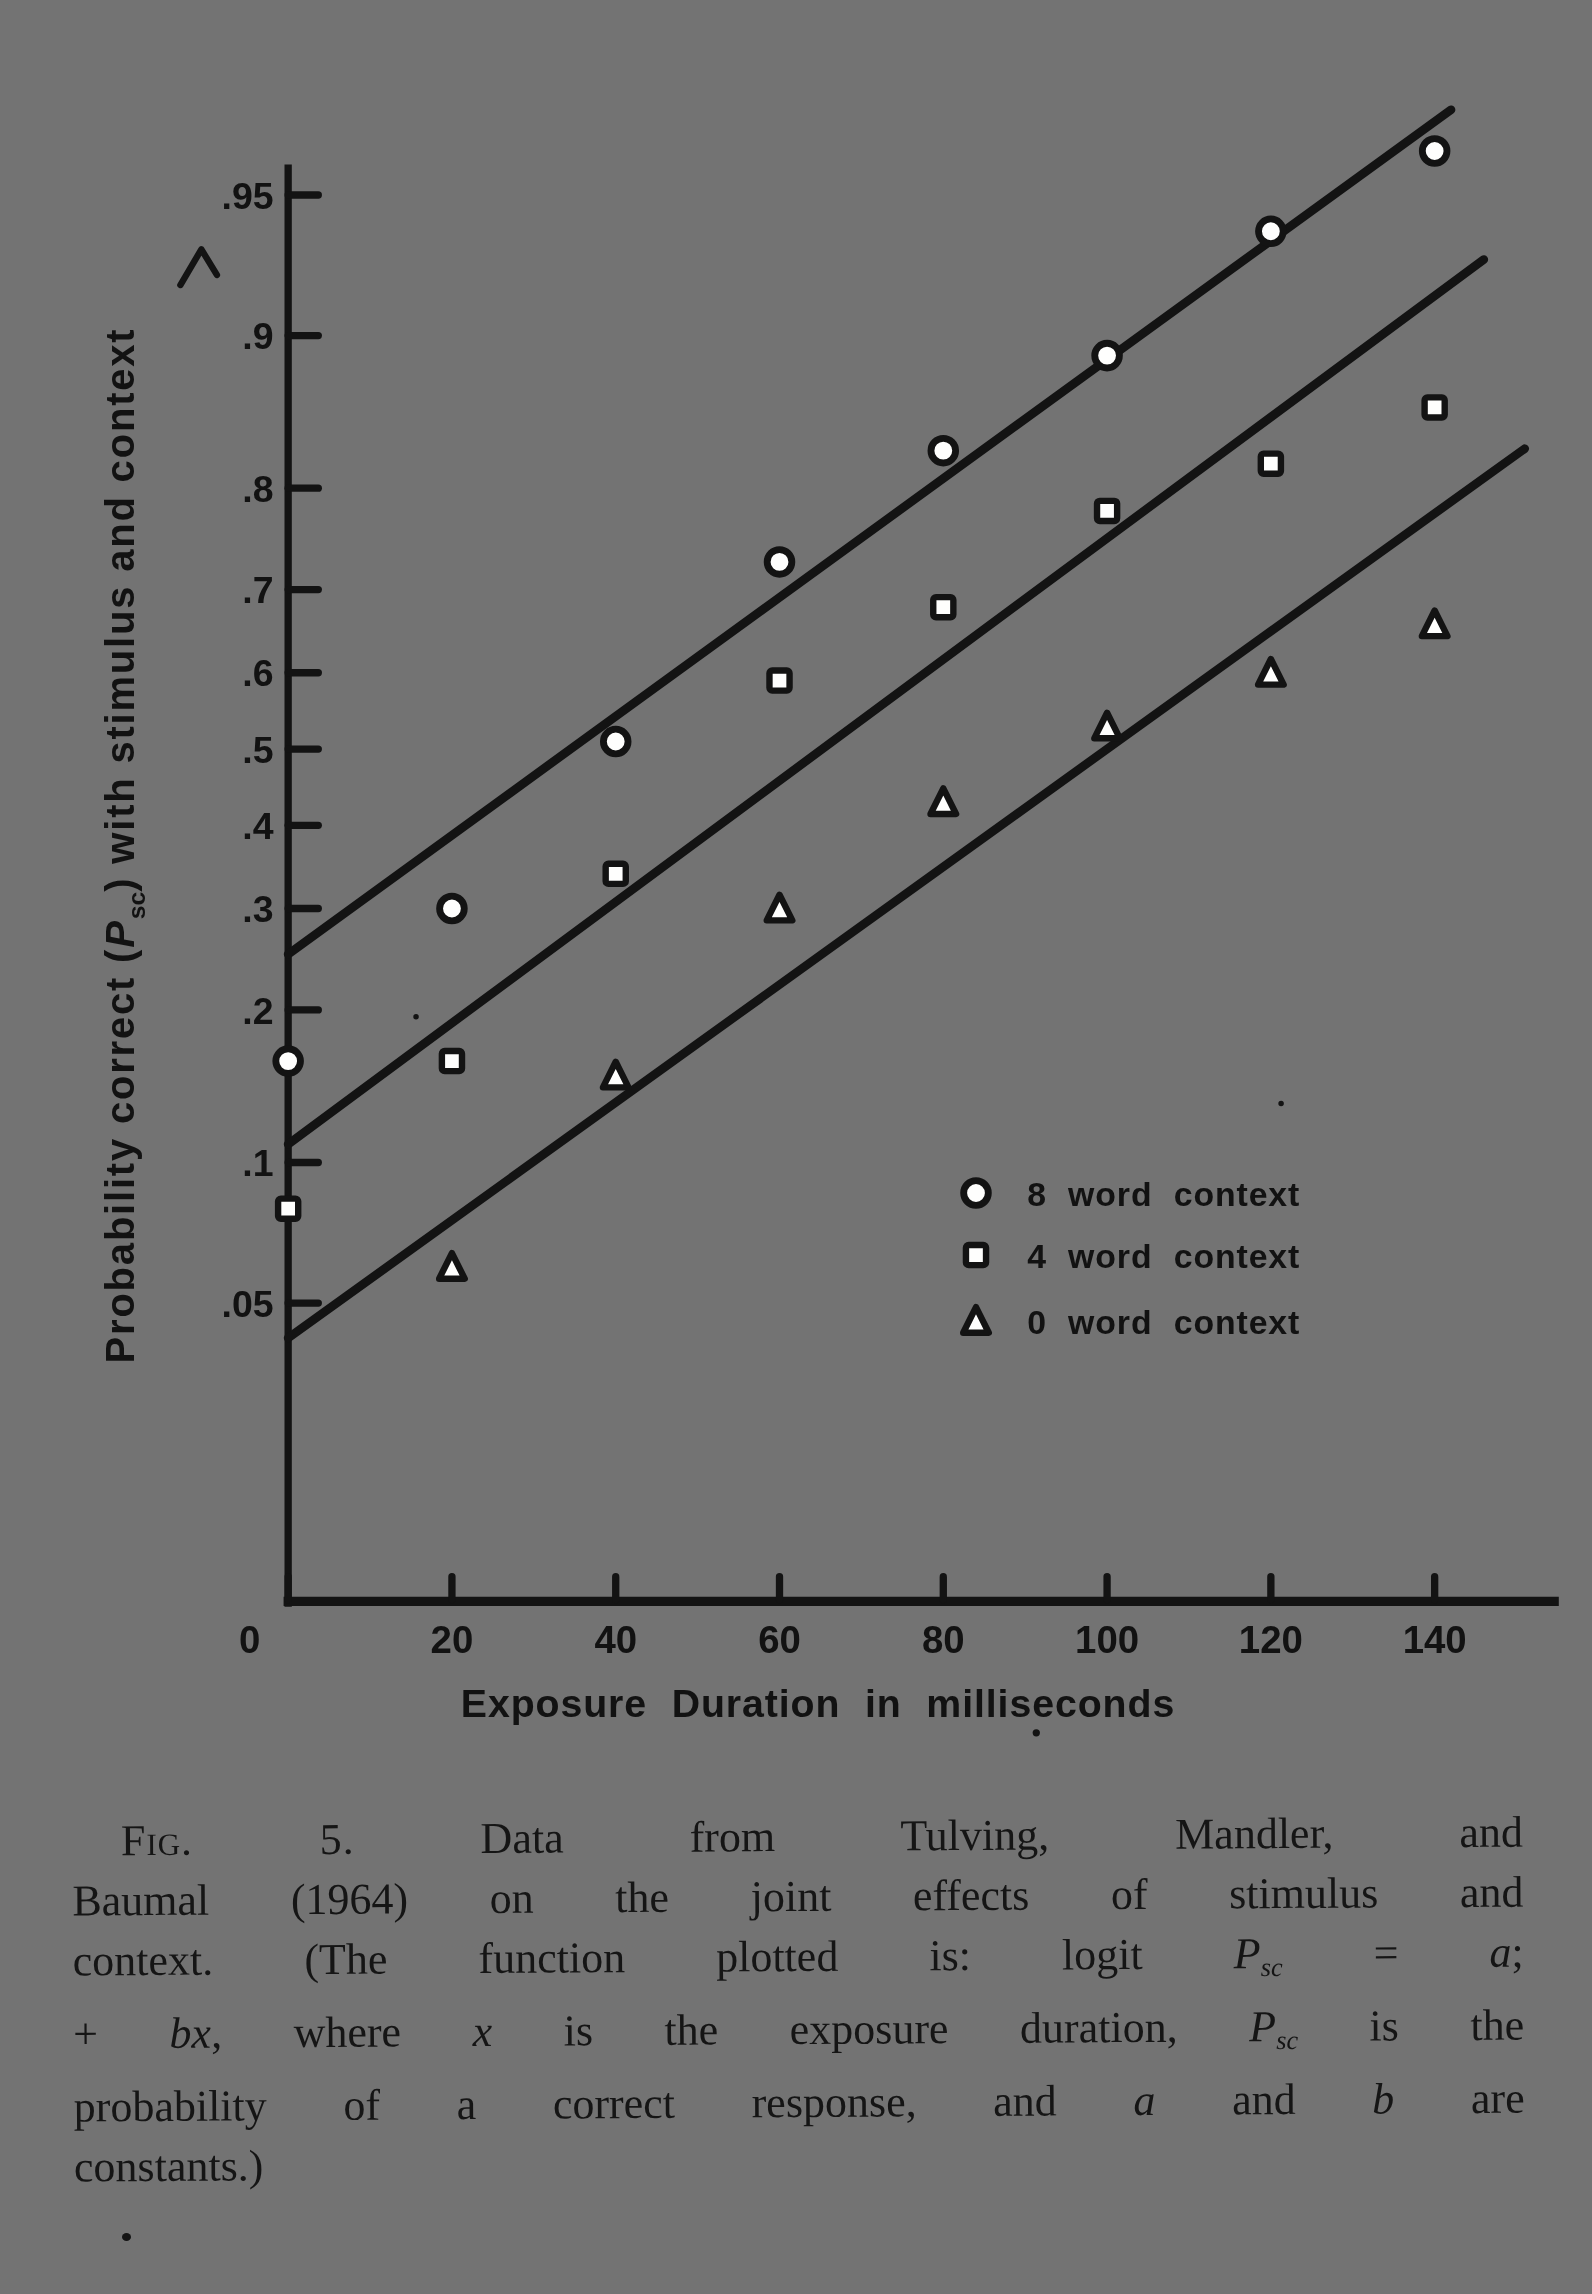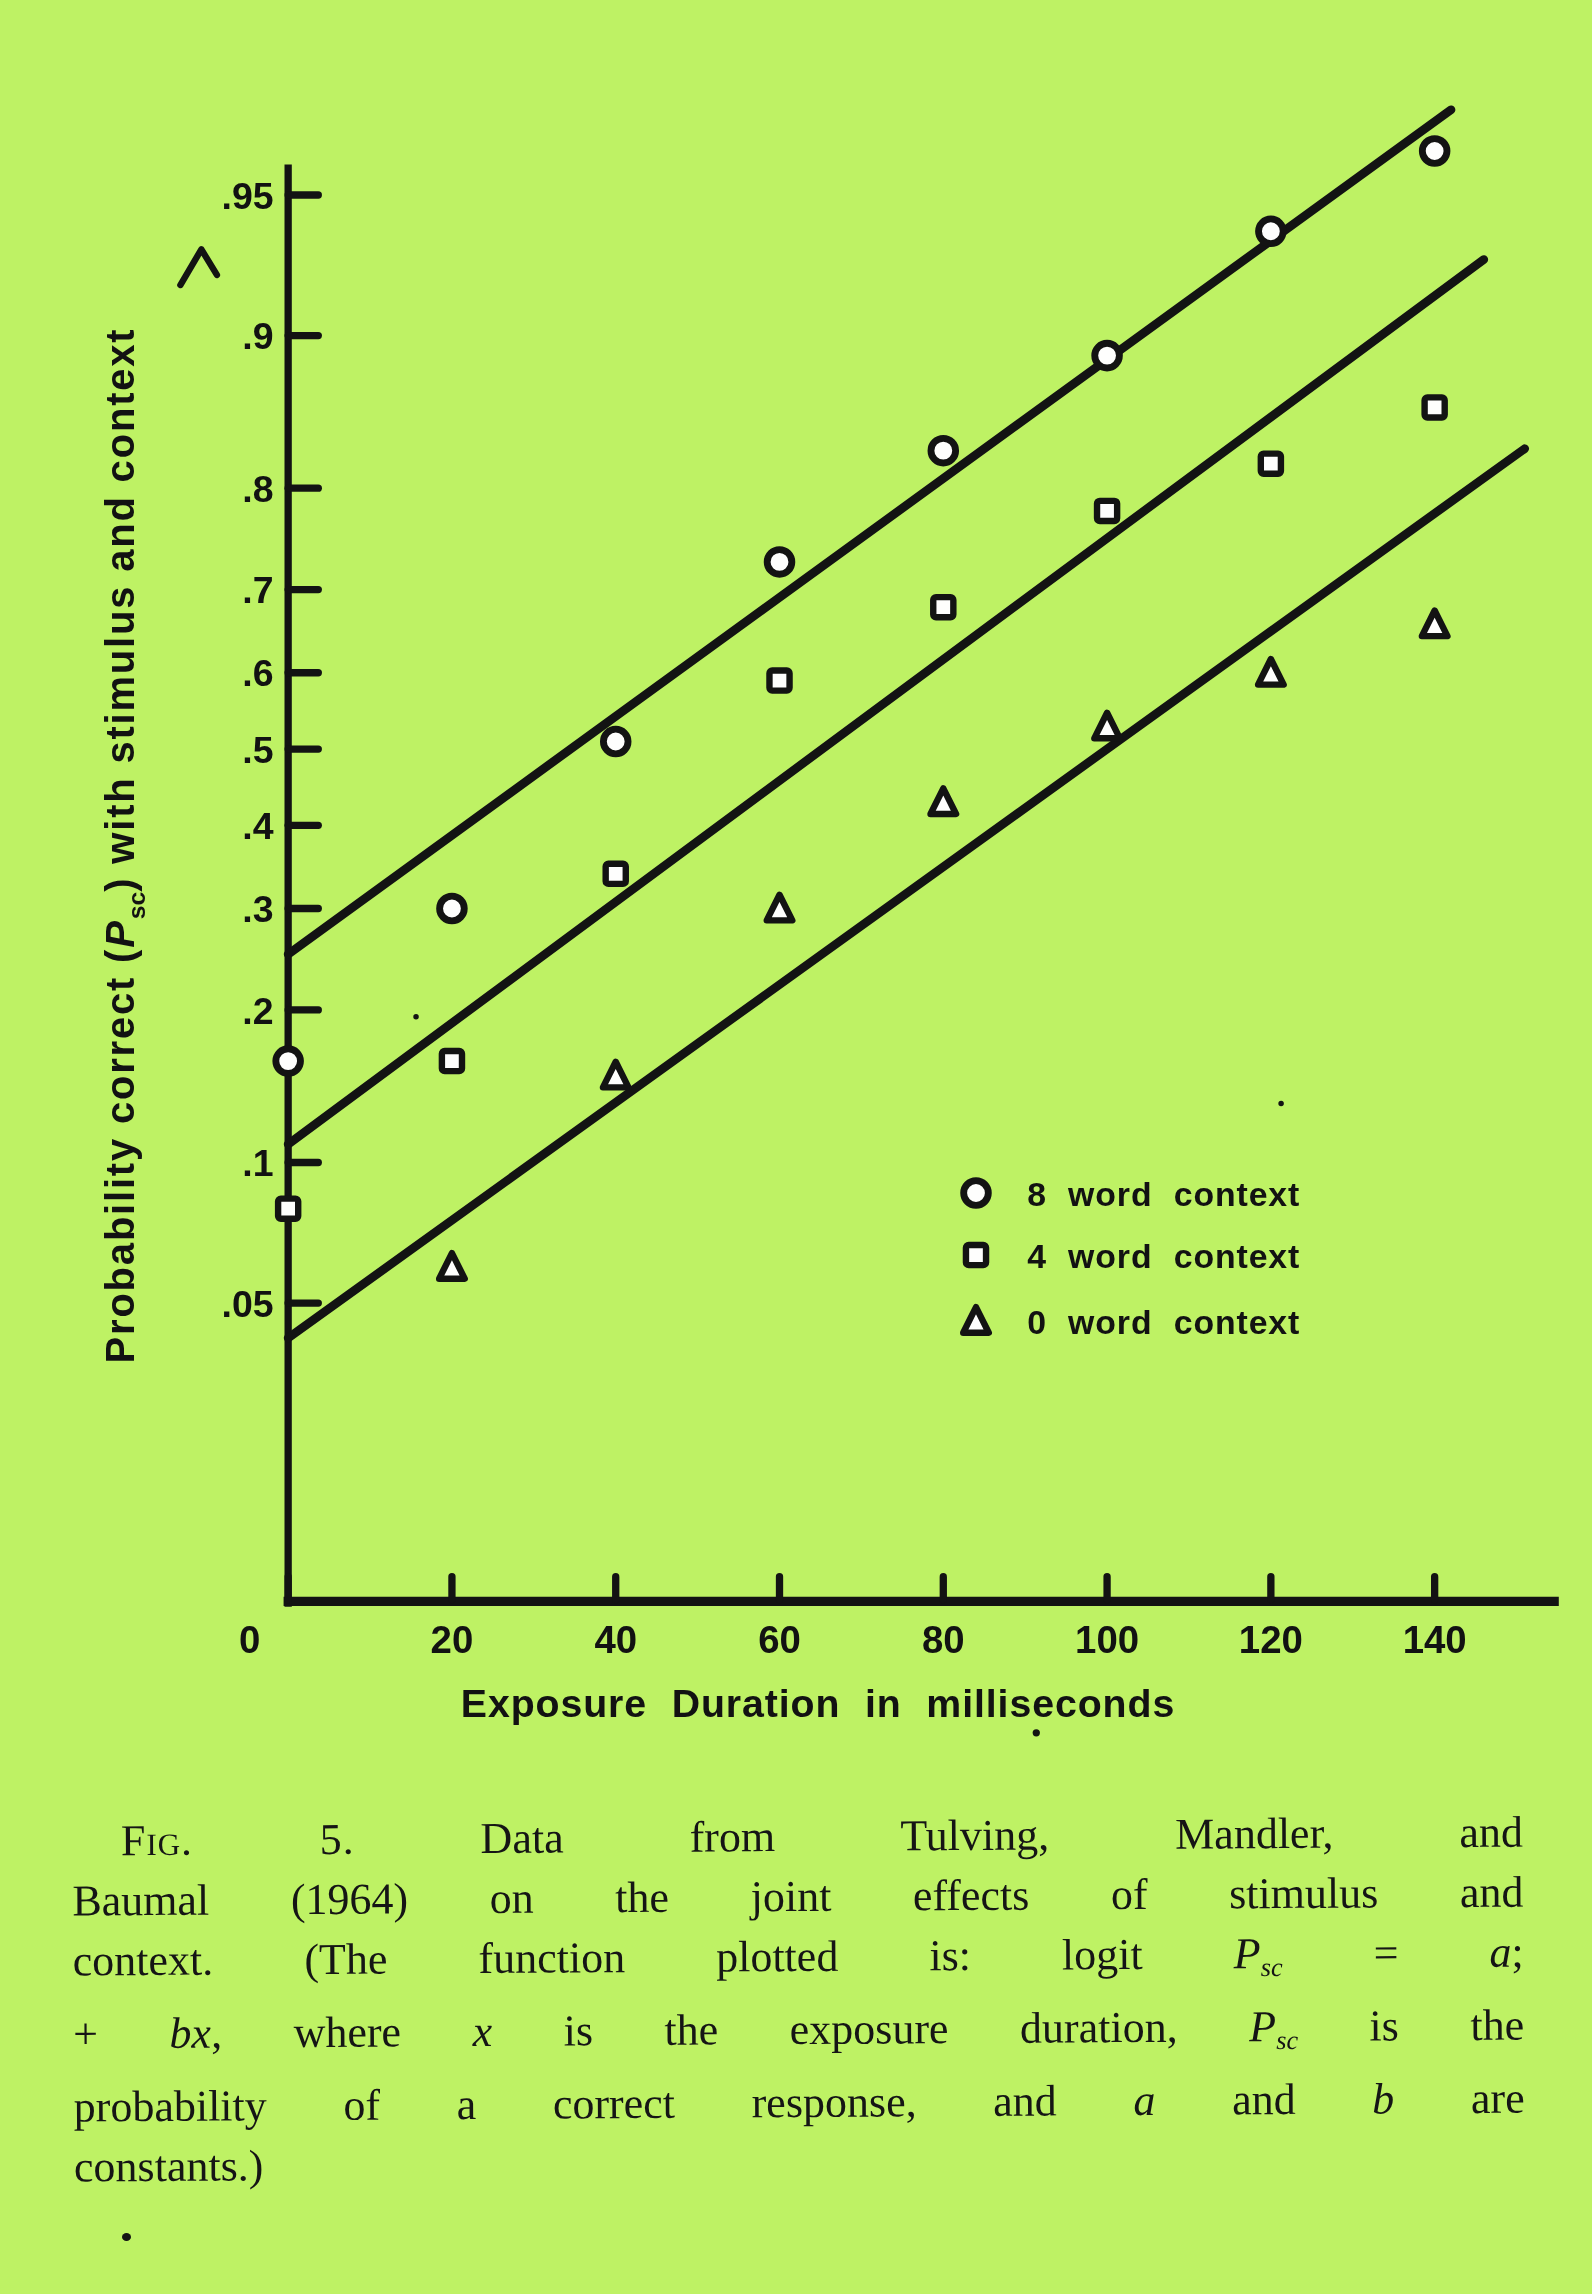--- a/index.html
+++ b/index.html
@@ -1,19 +1,19 @@
 <!DOCTYPE html>
 <html style="font-size:14.6px"><head>
 <meta charset="utf-8">
 <style>
   html,body{margin:0;padding:0;background:#e8e8e8;}
   .page{
     position:relative;
     width:1593px;height:2294px;
-    background:#bef264;
+    background:#737373;
     overflow:hidden;
     font-family:"Liberation Sans",sans-serif;
     color:#111;
   }
   svg text{fill:#121212;}
   .ylabel{
     position:absolute;
     left:-516px;top:820px;
     width:1279px;height:51px;
     transform:rotate(-90deg);

